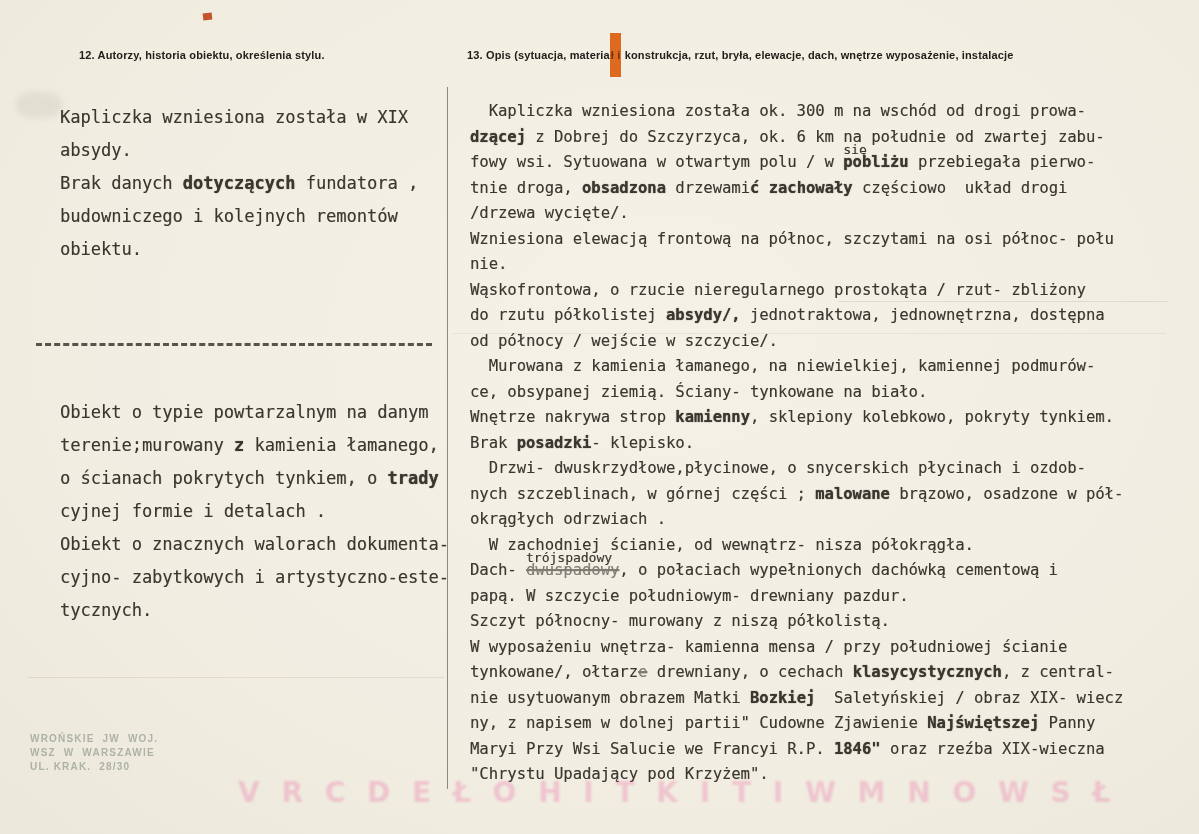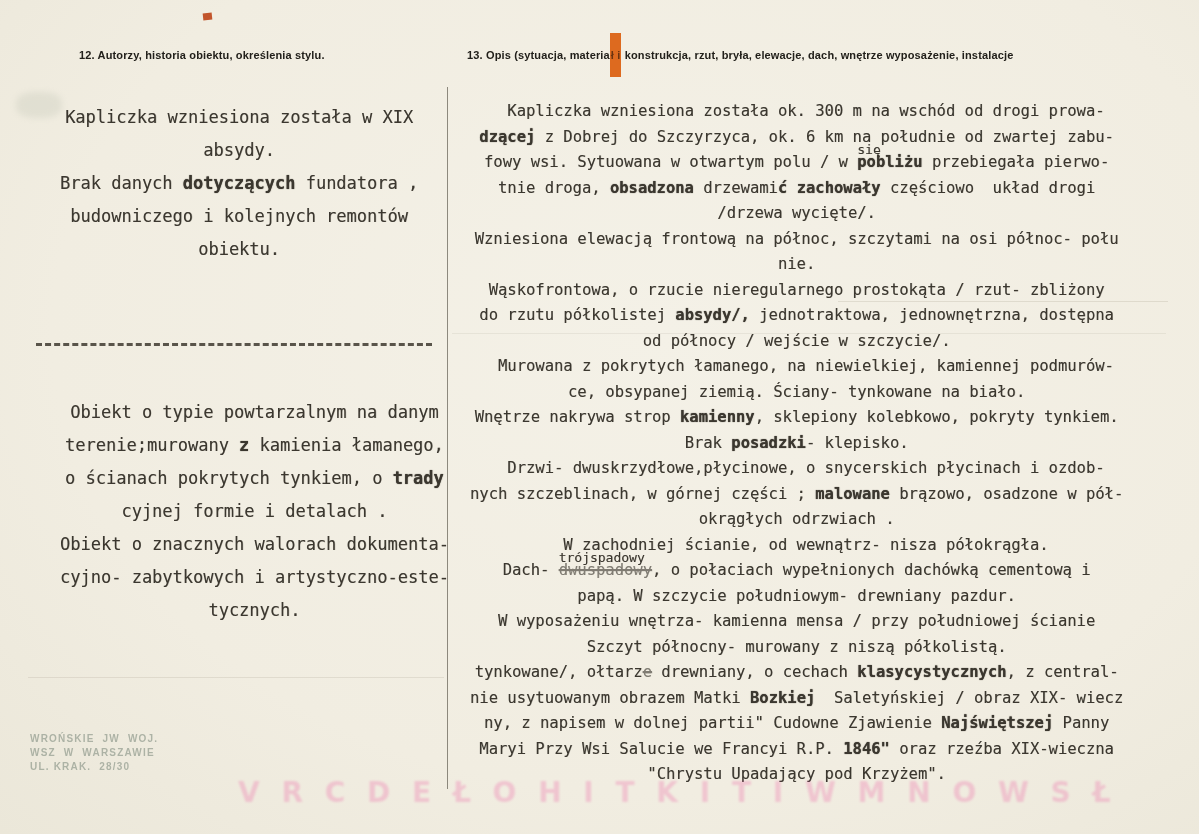--- a/index.html
+++ b/index.html
@@ -5,21 +5,21 @@
   * { box-sizing: border-box; }
   html, body { margin: 0; padding: 0; }
   body {
     width: 1199px; height: 834px;
     position: relative; overflow: hidden;
     background: radial-gradient(ellipse at 55% 40%, #f4f1e7 0%, #f1ede1 65%, #ebe7d9 100%);
     font-family: "DejaVu Sans Mono", "Liberation Mono", monospace;
     color: #3b372f;
   }
   .tw-line { white-space: pre; }
-  .col { position: absolute; text-shadow: 0.4px 0.4px 0 rgba(59,55,47,0.38); text-align: center; }
+  .col { position: absolute; text-shadow: 0.4px 0.4px 0 rgba(59,55,47,0.38); }
   .block1 { left: 60px; top: 101px; font-size: 17px; line-height: 33px; }
   .block2 { left: 60px; top: 396px; font-size: 17px; line-height: 33px; }
   .right  { left: 470px; top: 99px;  font-size: 15.5px; line-height: 25.5px; }
 
   .hdr {
     position: absolute; top: 49px;
     font-family: "Liberation Sans", sans-serif;
     font-weight: bold; font-size: 11px; color: #22201b;
     letter-spacing: 0.15px; white-space: pre;
   }
@@ -95,32 +95,32 @@
       <div class="tw-line"><span>  Kapliczka wzniesiona została ok. 300 m na wschód od drogi prowa-</span></div>
       <div class="tw-line"><span class="heavy">dzącej</span><span> z Dobrej do Szczyrzyca, ok. 6 km na południe od zwartej zabu-</span></div>
       <div class="tw-line"><span>fowy wsi. Sytuowana w otwartym polu / w </span><span class="sup">się</span><span class="heavy">pobliżu</span><span> przebiegała pierwo-</span></div>
       <div class="tw-line"><span>tnie droga, </span><span class="heavy">obsadzona</span><span> drzewami</span><span class="heavy">ć</span><span> </span><span class="heavy">zachowały</span><span> częściowo  układ drogi</span></div>
       <div class="tw-line"><span>/drzewa wycięte/.</span></div>
       <div class="tw-line"><span>Wzniesiona elewacją frontową na północ, szczytami na osi północ- połu</span></div>
       <div class="tw-line"><span>nie.</span></div>
       <div class="tw-line"><span>Wąskofrontowa, o rzucie nieregularnego prostokąta / rzut- zbliżony</span></div>
       <div class="tw-line"><span>do rzutu półkolistej </span><span class="heavy">absydy/,</span><span> jednotraktowa, jednownętrzna, dostępna</span></div>
       <div class="tw-line"><span>od północy / wejście w szczycie/.</span></div>
-      <div class="tw-line"><span>  Murowana z pokrytych łamanego, na niewielkiej, kamiennej podmurów-</span></div>
+      <div class="tw-line"><span>  Murowana z kamienia łamanego, na niewielkiej, kamiennej podmurów-</span></div>
       <div class="tw-line"><span>ce, obsypanej ziemią. Ściany- tynkowane na biało.</span></div>
       <div class="tw-line"><span>Wnętrze nakrywa strop </span><span class="heavy">kamienny</span><span>, sklepiony kolebkowo, pokryty tynkiem.</span></div>
       <div class="tw-line"><span>Brak </span><span class="heavy">posadzki</span><span>- klepisko.</span></div>
       <div class="tw-line"><span>  Drzwi- dwuskrzydłowe,płycinowe, o snycerskich płycinach i ozdob-</span></div>
       <div class="tw-line"><span>nych szczeblinach, w górnej części ; </span><span class="heavy">malowane</span><span> brązowo, osadzone w pół-</span></div>
       <div class="tw-line"><span>okrągłych odrzwiach .</span></div>
       <div class="tw-line"><span>  W zachodniej ścianie, od wewnątrz- nisza półokrągła.</span></div>
       <div class="tw-line"><span>Dach- </span><span class="sup">trójspadowy</span><span class="strike">dwuspadowy</span><span>, o połaciach wypełnionych dachówką cementową i</span></div>
       <div class="tw-line"><span>papą. W szczycie południowym- drewniany pazdur.</span></div>
+      <div class="tw-line"><span>Szczyt północny- murowany z niszą półkolistą.</span></div>
       <div class="tw-line"><span>W wyposażeniu wnętrza- kamienna mensa / przy południowej ścianie</span></div>
-      <div class="tw-line"><span>Szczyt północny- murowany z niszą półkolistą.</span></div>
       <div class="tw-line"><span>tynkowane/, ołtarz</span><span class="strike">e</span><span> drewniany, o cechach </span><span class="heavy">klasycystycznych</span><span>, z central-</span></div>
       <div class="tw-line"><span>nie usytuowanym obrazem Matki </span><span class="heavy">Bozkiej</span><span>  Saletyńskiej / obraz XIX- wiecz</span></div>
       <div class="tw-line"><span>ny, z napisem w dolnej partii" Cudowne Zjawienie </span><span class="heavy">Najświętszej</span><span> Panny</span></div>
       <div class="tw-line"><span>Maryi Przy Wsi Salucie we Francyi R.P. </span><span class="heavy">1846"</span><span> oraz rzeźba XIX-wieczna</span></div>
       <div class="tw-line"><span>"Chrystu Upadający pod Krzyżem".</span></div>
     </div>
 
   <div class="ghost g1"></div>
   <div class="ghost g2"></div>
   <div class="ghost g3"></div>

